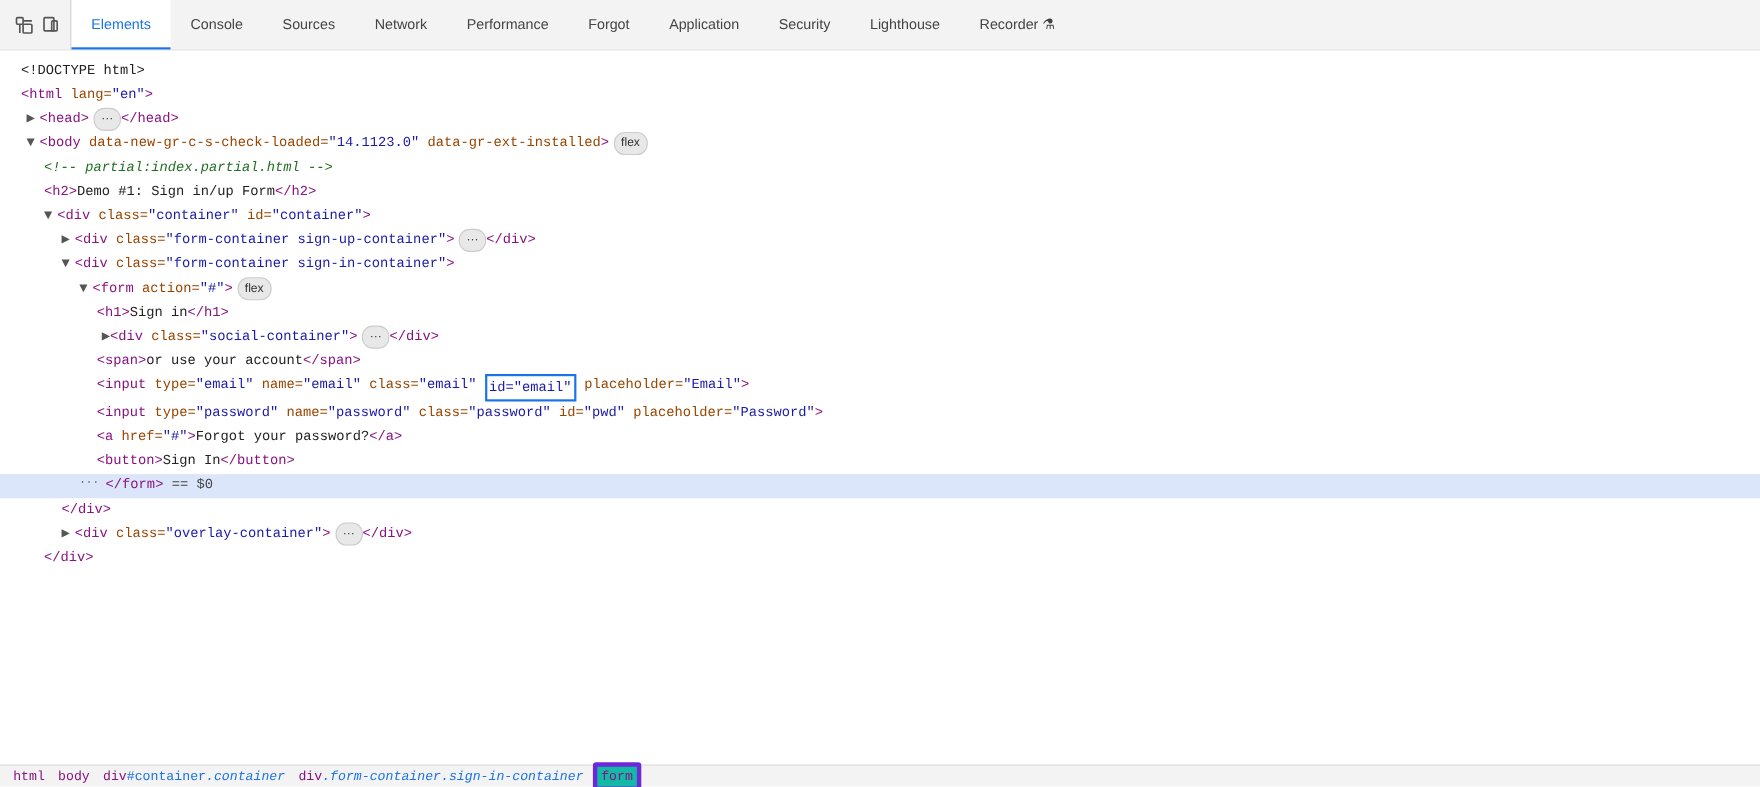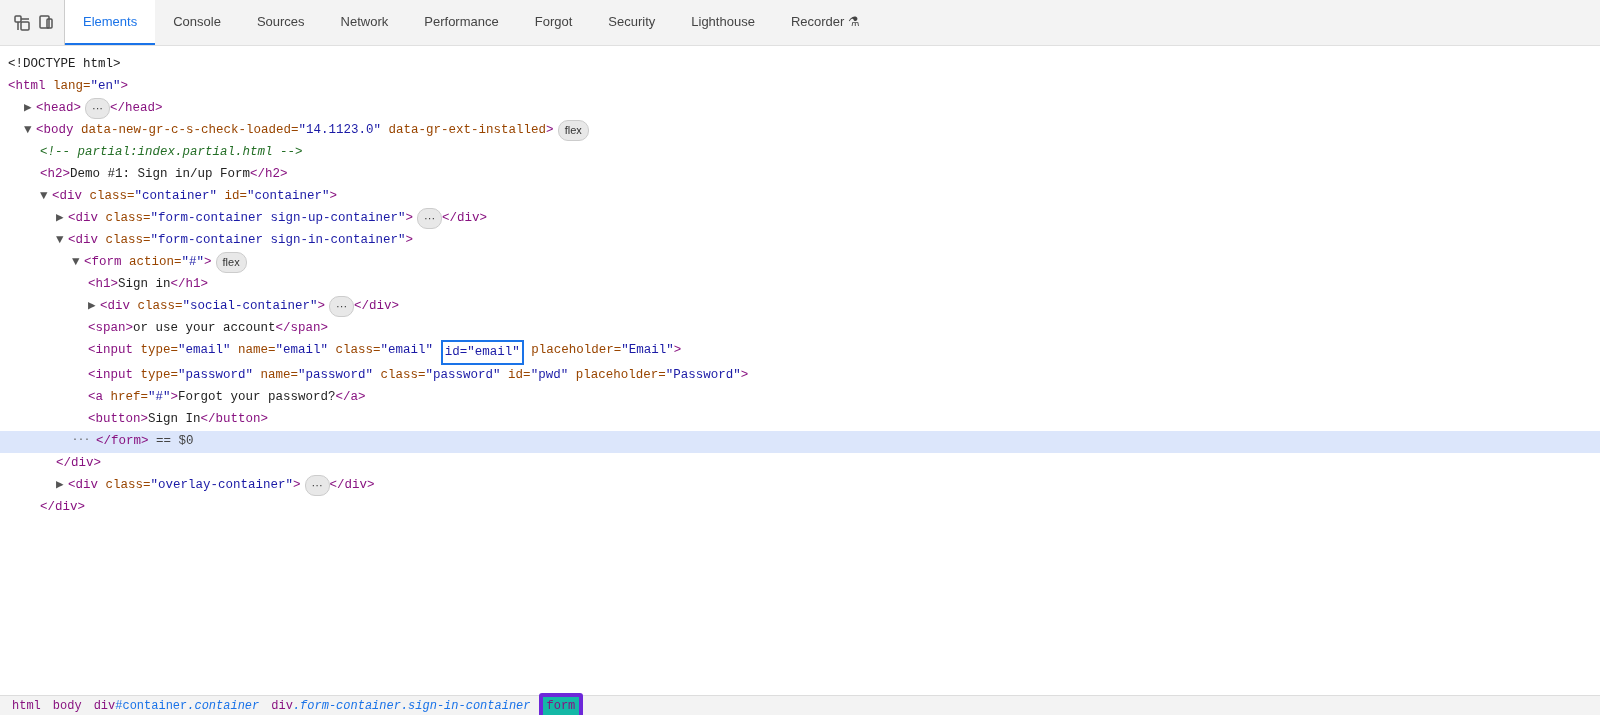--- a/index.html
+++ b/index.html
@@ -87,26 +87,26 @@
       background: #dce6fb;
     }
 
     .line-dots {
       color: #555;
       font-size: 10px;
       margin-right: 6px;
       min-width: 18px;
     }
 
-    .indent-0 { padding-left: 8px; }
+    .indent-0 { padding-left: 8px; margin-left: 11px; }
     .indent-1 { padding-left: 24px; }
     .indent-2 { padding-left: 40px; }
     .indent-3 { padding-left: 56px; }
     .indent-4 { padding-left: 72px; }
-    .indent-5 { padding-left: 88px; }
+    .indent-5 { padding-left: 88px; text-align: right; }
 
     .col-tag { color: #881280; }
     .col-attr-name { color: #994500; }
     .col-attr-value { color: #1a1aa6; }
     .col-comment { color: #236e25; font-style: italic; }
     .col-plain { color: #222; }
     .col-id-highlight {
       color: #1a1aa6;
       border: 2px solid #1a73e8;
       padding: 0 2px;
@@ -205,20 +205,23 @@
     <div class="devtools-tab">
       <span>Network</span>
     </div>
     <div class="devtools-tab">
       <span>Performance</span>
     </div>
     <div class="devtools-tab">
       <span>Forgot</span>
     </div>
     <div class="devtools-tab">
+      <span>Application</span>
+    </div>
+    <div class="devtools-tab">
       <span>Security</span>
     </div>
     <div class="devtools-tab">
       <span>Lighthouse</span>
     </div>
     <div class="devtools-tab">
       <span>Recorder ⚗</span>
     </div>
   </div>
 </div>

